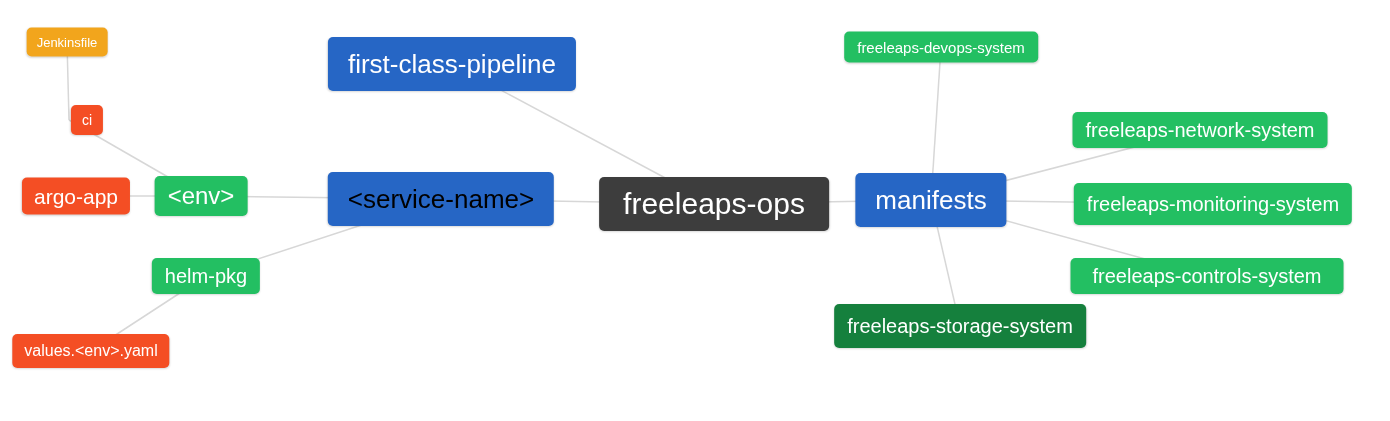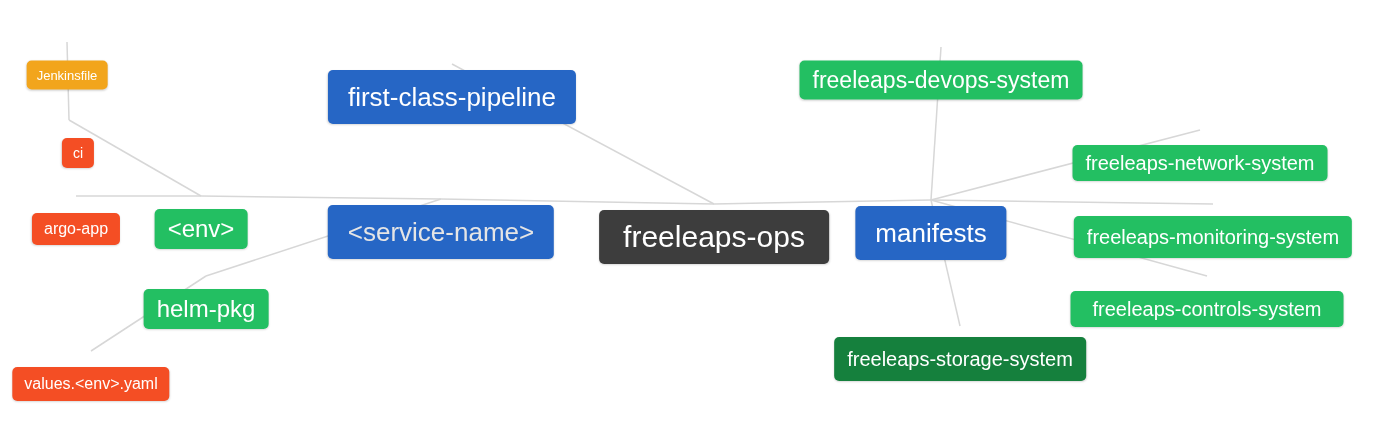--- a/index.html
+++ b/index.html
@@ -27,21 +27,20 @@
     position: absolute;
     transform: translate(-50%, -50%);
     color: #ffffff;
     border-radius: 5px;
     white-space: nowrap;
     z-index: 2;
     cursor: pointer;
     line-height: 1;
     box-shadow: 0 1px 2px rgba(0,0,0,0.15);
     user-select: none;
-    margin-top: 33px;
   }
 </style>
 </head>
 <body>
 
 <div class="stage">
   <svg class="edge-layer" xmlns="http://www.w3.org/2000/svg">
       <line x1="67" y1="42" x2="69" y2="120" stroke="#d7d7d7" stroke-width="1.5"></line>
       <line x1="69" y1="120" x2="201" y2="196" stroke="#d7d7d7" stroke-width="1.5"></line>
       <line x1="76" y1="196" x2="201" y2="196" stroke="#d7d7d7" stroke-width="1.5"></line>
@@ -52,27 +51,27 @@
       <line x1="441" y1="199" x2="714" y2="204" stroke="#d7d7d7" stroke-width="1.5"></line>
       <line x1="714" y1="204" x2="931" y2="200" stroke="#d7d7d7" stroke-width="1.5"></line>
       <line x1="931" y1="200" x2="941" y2="47" stroke="#d7d7d7" stroke-width="1.5"></line>
       <line x1="931" y1="200" x2="1200" y2="130" stroke="#d7d7d7" stroke-width="1.5"></line>
       <line x1="931" y1="200" x2="1213" y2="204" stroke="#d7d7d7" stroke-width="1.5"></line>
       <line x1="931" y1="200" x2="1207" y2="276" stroke="#d7d7d7" stroke-width="1.5"></line>
       <line x1="931" y1="200" x2="960" y2="326" stroke="#d7d7d7" stroke-width="1.5"></line>
     </svg>
 
 <div class="node" style="left: 67px; top: 42px; background: rgb(242, 165, 28); color: rgb(255, 255, 255); font-size: 13px; padding: 8px 10px; font-weight: normal;">Jenkinsfile</div>
-    <div class="node" style="left: 78px; top: 120px; background: rgb(244, 78, 36); color: rgb(255, 255, 255); font-size: 14px; padding: 8px 11px; font-weight: normal;">ci</div>
-    <div class="node" style="left: 76px; top: 196px; background: rgb(244, 78, 36); color: rgb(255, 255, 255); font-size: 16px; padding: 8px 12px; font-weight: normal;">argo-app</div>
+    <div class="node" style="left: 87px; top: 120px; background: rgb(244, 78, 36); color: rgb(255, 255, 255); font-size: 14px; padding: 8px 11px; font-weight: normal;">ci</div>
+    <div class="node" style="left: 76px; top: 196px; background: rgb(244, 78, 36); color: rgb(255, 255, 255); font-size: 21px; padding: 8px 12px; font-weight: normal;">argo-app</div>
     <div class="node" style="left: 201px; top: 196px; background: rgb(35, 191, 98); color: rgb(255, 255, 255); font-size: 24px; padding: 8px 13px; font-weight: normal;">&lt;env&gt;</div>
-    <div class="node" style="left: 206px; top: 276px; background: rgb(35, 191, 98); color: rgb(255, 255, 255); font-size: 24px; padding: 8px 13px; font-weight: normal;">helm-pkg</div>
+    <div class="node" style="left: 206px; top: 276px; background: rgb(35, 191, 98); color: rgb(255, 255, 255); font-size: 20px; padding: 8px 13px; font-weight: normal;">helm-pkg</div>
     <div class="node" style="left: 91px; top: 351px; background: rgb(244, 78, 36); color: rgb(255, 255, 255); font-size: 16px; padding: 9px 12px; font-weight: normal;">values.&lt;env&gt;.yaml</div>
     <div class="node" style="left: 452px; top: 64px; background: rgb(38, 102, 197); color: rgb(255, 255, 255); font-size: 26px; padding: 14px 20px; font-weight: normal;">first-class-pipeline</div>
-    <div class="node" style="left: 441px; top: 199px; background: rgb(38, 102, 197); color: #e5e5e5; font-size: 26px; padding: 14px 20px; font-weight: normal;">&lt;service-name&gt;</div>
+    <div class="node" style="left: 441px; top: 199px; background: rgb(38, 102, 197); color: #000000; font-size: 26px; padding: 14px 20px; font-weight: normal;">&lt;service-name&gt;</div>
     <div class="node" style="left: 714px; top: 204px; background: rgb(61, 61, 61); color: rgb(255, 255, 255); font-size: 30px; padding: 12px 24px; font-weight: normal;">freeleaps-ops</div>
     <div class="node" style="left: 931px; top: 200px; background: rgb(38, 102, 197); color: rgb(255, 255, 255); font-size: 26px; padding: 14px 20px; font-weight: normal;">manifests</div>
-    <div class="node" style="left: 941px; top: 47px; background: rgb(35, 191, 98); color: rgb(255, 255, 255); font-size: 23px; padding: 8px 13px; font-weight: normal;">freeleaps-devops-system</div>
+    <div class="node" style="left: 941px; top: 47px; background: rgb(35, 191, 98); color: rgb(255, 255, 255); font-size: 15px; padding: 8px 13px; font-weight: normal;">freeleaps-devops-system</div>
     <div class="node" style="left: 1200px; top: 130px; background: rgb(35, 191, 98); color: rgb(255, 255, 255); font-size: 20px; padding: 8px 13px; font-weight: normal;">freeleaps-network-system</div>
     <div class="node" style="left: 1213px; top: 204px; background: rgb(35, 191, 98); color: rgb(255, 255, 255); font-size: 20px; padding: 11px 13px; font-weight: normal;">freeleaps-monitoring-system</div>
     <div class="node" style="left: 1207px; top: 276px; background: rgb(35, 191, 98); color: rgb(255, 255, 255); font-size: 20px; padding: 8px 22px; font-weight: normal;">freeleaps-controls-system</div>
     <div class="node" style="left: 960px; top: 326px; background: #15803d; color: rgb(255, 255, 255); font-size: 20px; padding: 12px 13px; font-weight: normal;">freeleaps-storage-system</div>
   </div>
 
 </body></html>

